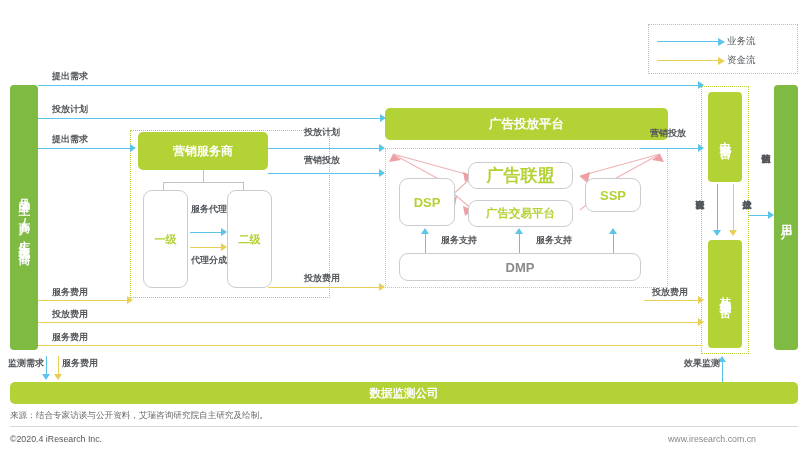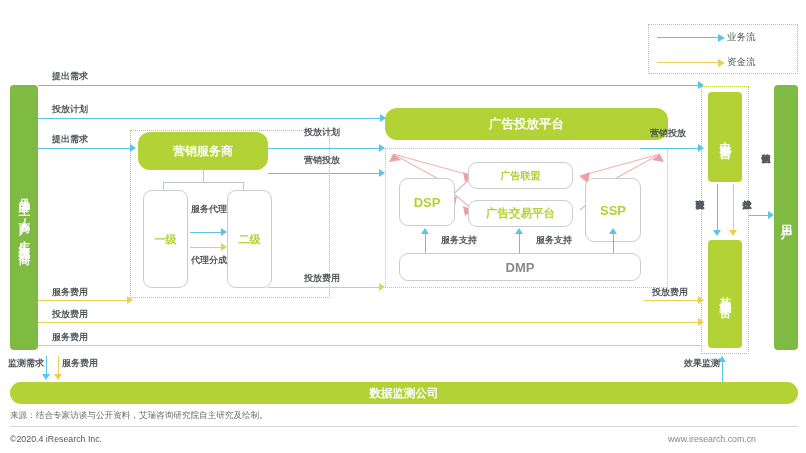--- a/index.html
+++ b/index.html
@@ -3,21 +3,21 @@
 <meta charset="utf-8">
 <style>
   html,body{margin:0;padding:0;background:#fff;}
   body{width:806px;height:453px;font-family:"Liberation Sans","DejaVu Sans",sans-serif;position:relative;overflow:hidden;color:#4a4a4a;}
   #stage{position:absolute;left:0;top:0;width:806px;height:453px;}
   .abs{position:absolute;box-sizing:border-box;}
 
   
   .greenbar{background:#7fba42;border-radius:4px;color:#fff;display:flex;align-items:center;justify-content:center;}
   .greenbar .vtxt{writing-mode:vertical-rl;text-orientation:upright;font-size:11.5px;font-weight:bold;letter-spacing:2.5px;line-height:1.15;}
-  .lightgreen{background:#b2d235;border-radius:12px;color:#fff;display:flex;align-items:center;justify-content:center;font-weight:bold;}
+  .lightgreen{background:#b2d235;border-radius:5px;color:#fff;display:flex;align-items:center;justify-content:center;font-weight:bold;}
   .lightgreen.vert{border-radius:4px;}
   .lightgreen .vtxt{writing-mode:vertical-rl;text-orientation:upright;font-size:11.5px;font-weight:bold;letter-spacing:2px;line-height:1.15;}
 
   
   .wbox{background:#fff;border:1.3px solid #c9ccd1;border-radius:9px;display:flex;align-items:center;justify-content:center;font-weight:bold;}
   .wbox.acc{color:#b2d235;}
   .wbox.grey{color:#9a9a9a;}
 
   
   .dash-green{border:1.6px dotted #b2d235;}
@@ -37,21 +37,21 @@
   .ar.r.y{border-left-color:#e8cf56;}
   .ar.d{border-top:6px solid #5bc4e8;border-left:4px solid transparent;border-right:4px solid transparent;}
   .ar.d.y{border-top-color:#e8cf56;}
   .ar.u{border-bottom:6px solid #5bc4e8;border-left:4px solid transparent;border-right:4px solid transparent;}
 
   
   .lbl{font-size:9px;font-weight:bold;color:#54585c;white-space:nowrap;line-height:1.25;}
   .lbl.c{text-align:center;}
 
   
-  #legend{padding:6px 8px;display:flex;flex-direction:column;gap:12px;}
+  #legend{padding:6px 8px;display:flex;flex-direction:column;gap:6px;justify-content:flex-end;}
   .lgrow{display:flex;align-items:center;gap:8px;}
   .lgline{width:62px;height:0;border-top:1.6px solid #5bc4e8;position:relative;}
   .lgline.y{border-top-color:#e8cf56;}
   .lgline:after{content:"";position:absolute;right:-6px;top:-4px;width:0;height:0;border-left:7px solid #5bc4e8;border-top:4.5px solid transparent;border-bottom:4.5px solid transparent;}
   .lgline.y:after{border-left-color:#e8cf56;}
   .lgtxt{font-size:9.5px;color:#54585c;white-space:nowrap;}
 
   
   .frule{border-top:1px solid #d8d8d8;}
   .src{font-size:8.6px;color:#6d6d6d;}
@@ -141,24 +141,24 @@
       <polygon points="222,52 212,48 214,58"></polygon>
       <polygon points="222,40 212,36 214,46"></polygon>
       <polygon points="8,6 16,12 4,14"></polygon>
       <polygon points="275,6 267,12 279,14"></polygon>
     </g>
   </svg>
 
   <div class="abs wbox acc" style="left:399px;top:178px;width:56px;height:48px;font-size:13px;">
     <span>DSP</span>
   </div>
-  <div class="abs wbox acc" style="left:585px;top:178px;width:56px;height:64px;font-size:13px;">
+  <div class="abs wbox acc" style="left:585px;top:178px;width:56px;height:34px;font-size:13px;">
     <span>SSP</span>
   </div>
-  <div class="abs wbox acc" style="left:468px;top:162px;width:105px;height:27px;font-size:10px;">
+  <div class="abs wbox acc" style="left:468px;top:162px;width:105px;height:27px;font-size:17px;">
     <span>广告联盟</span>
   </div>
   <div class="abs wbox acc" style="left:468px;top:200px;width:105px;height:27px;font-size:11.5px;">
     <span>广告交易平台</span>
   </div>
 
   <div class="abs wbox grey" style="left:399px;top:253px;width:242px;height:28px;font-size:13px;color:#8a8a8a;">
     <span>DMP</span>
   </div>
 

